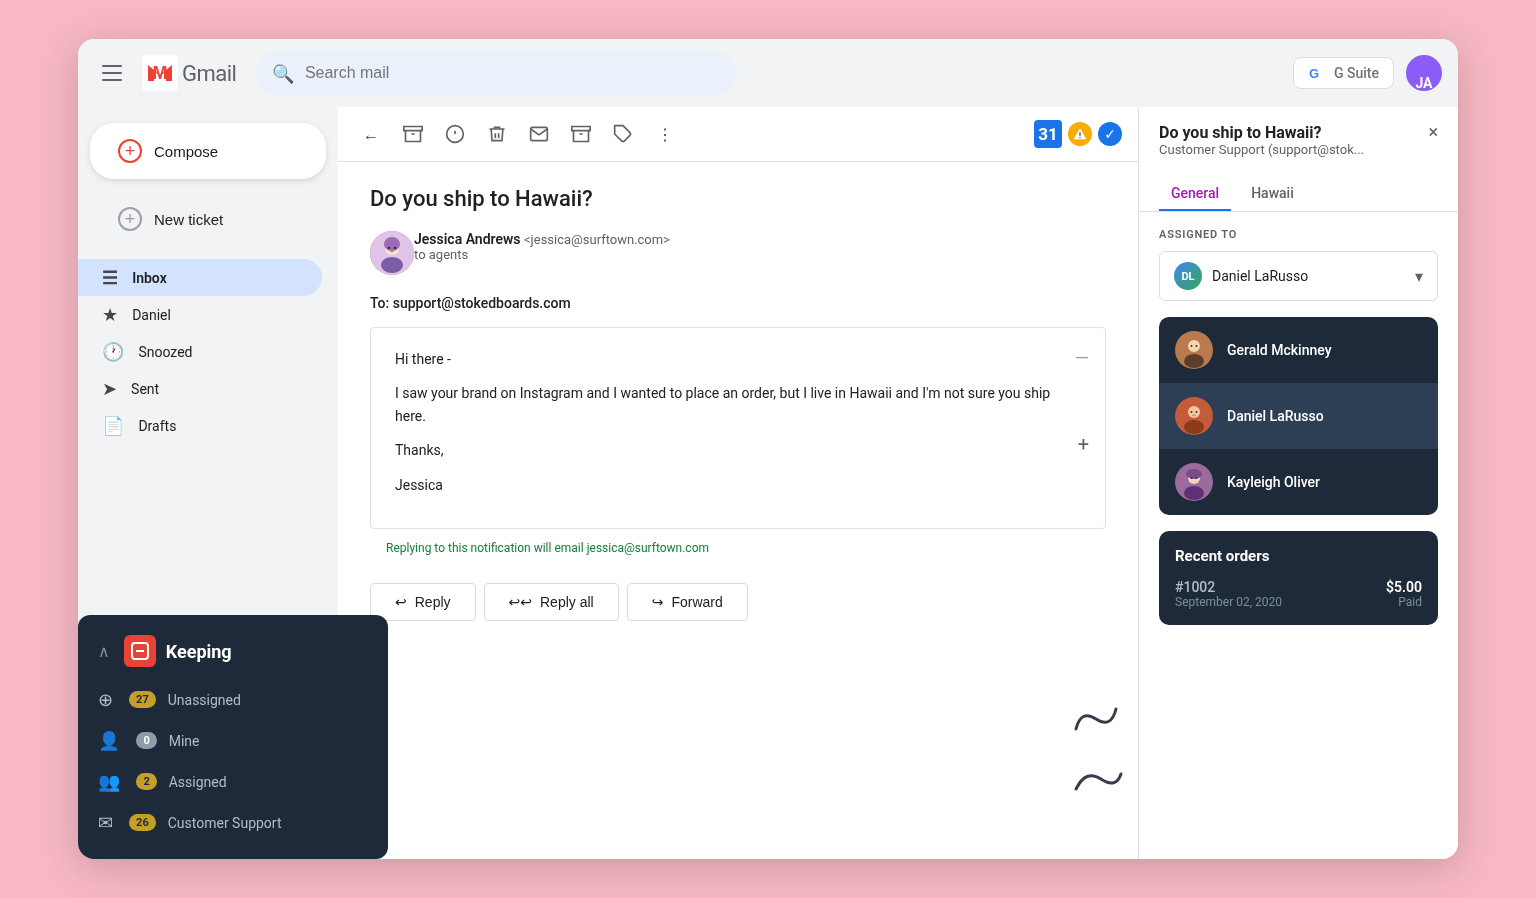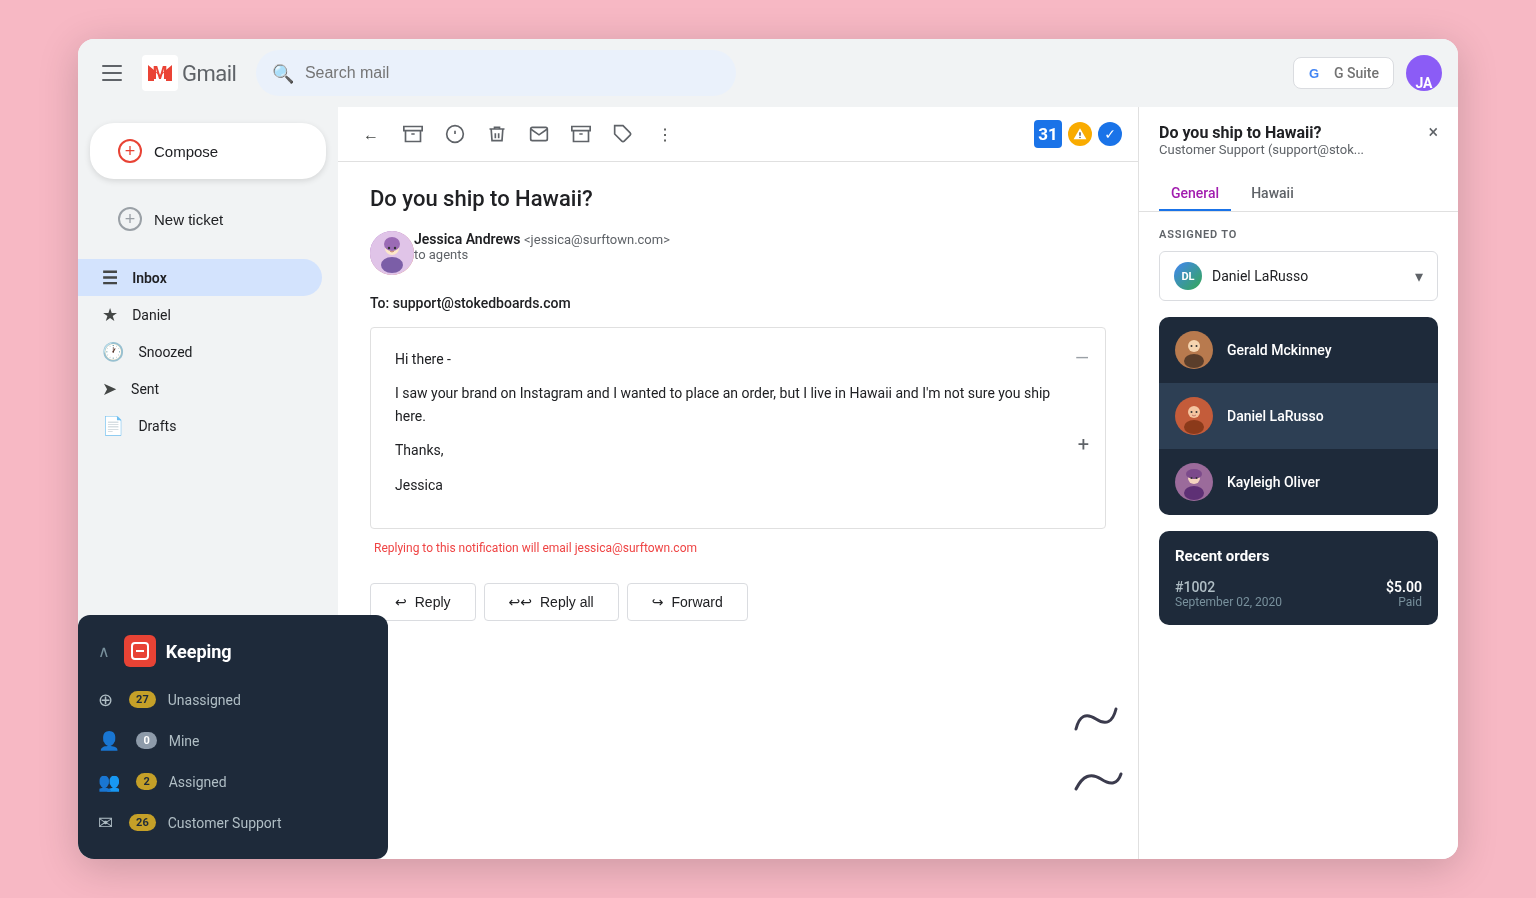--- a/index.html
+++ b/index.html
@@ -224,21 +224,21 @@
     .email-body p { margin-bottom: 12px; }
     .collapse-line {
       position: absolute; right: 16px; top: 16px;
       color: #9aa0a6; font-size: 18px; cursor: pointer;
     }
     .expand-icon {
       position: absolute; right: 16px; top: 50%;
       color: #5f6368; font-size: 20px; cursor: pointer;
     }
     .notify-text {
-      font-size: 12px; color: #ef4444; margin: 12px 4px;
+      font-size: 12px; color: #15803d; margin: 12px 16px;
     }
     .reply-buttons {
       display: flex;
       gap: 8px;
       padding: 16px 0;
     }
     .reply-btn {
       display: flex; align-items: center; gap: 8px;
       padding: 10px 24px;
       border: 1px solid #dadce0;

